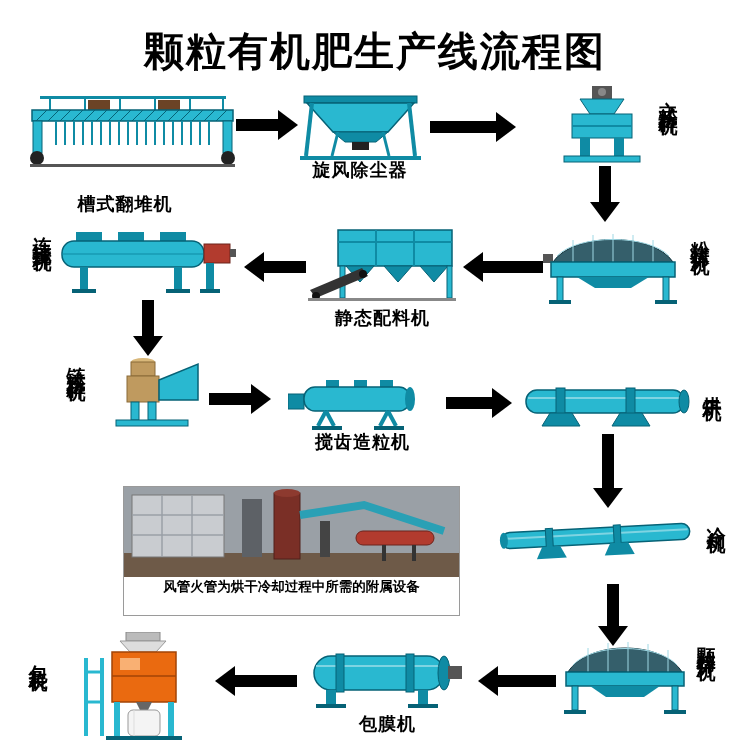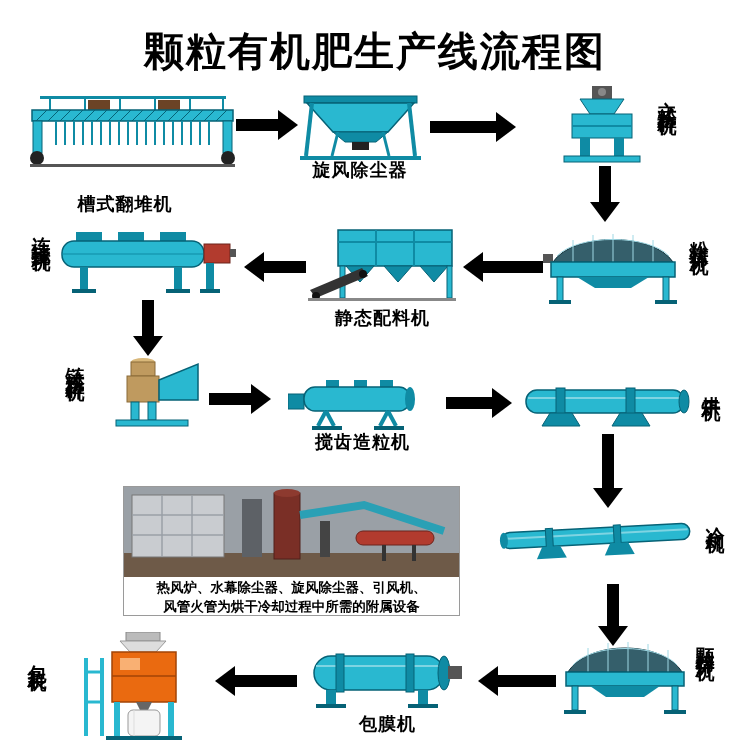--- a/index.html
+++ b/index.html
@@ -1,18 +1,18 @@
 <!DOCTYPE html>
 <html><head>
 <meta charset="utf-8">
 <style>
   html,body { margin:0; padding:0; background:#fff; }
   .stage {
     position:relative; width:750px; height:750px; background:#fff;
-    font-family:Liberation Sans, sans-serif; overflow:hidden;
+    font-family:Liberation Mono, monospace; overflow:hidden;
   }
   .title {
     position:absolute; top:24px; left:0; width:100%; text-align:center;
     font-size:40px; font-weight:900; letter-spacing:2px; color:#000;
   }
   .machine { position:absolute; }
   .arrow { position:absolute; }
   .hlabel {
     position:absolute; font-weight:bold; font-size:18px; color:#000;
     text-align:center; letter-spacing:1px;
@@ -263,21 +263,20 @@
       <path d="M8 28 H100 M8 48 H100 M38 8 V70 M68 8 V70" stroke="#9aa0a6" stroke-width="1.5" fill="none"></path>
       <rect x="118" y="12" width="20" height="58" fill="#5d6166"></rect>
       <rect x="150" y="6" width="26" height="66" fill="#7a2f26" stroke="#50201a"></rect>
       <ellipse cx="163" cy="6" rx="13" ry="4" fill="#8d3a2f"></ellipse>
       <path d="M176 28 L240 18 L320 44" stroke="#2aa0b5" stroke-width="8" fill="none"></path>
       <rect x="232" y="44" width="78" height="14" rx="7" fill="#b23b2e" stroke="#6d241c"></rect>
       <rect x="196" y="34" width="10" height="36" fill="#444"></rect>
       <path d="M260 58 L260 74 M290 58 L290 74" stroke="#333" stroke-width="4"></path>
     </svg>
     <div class="aux-caption">
-      <div>热风炉、水幕除尘器、旋风除尘器、引风机、</div>
       <div>风管火管为烘干冷却过程中所需的附属设备</div>
     </div>
   </div>
 
   <div class="arrow" style="left:596px;top:584px;">
     <svg width="34" height="62">
         <rect x="11" width="12" height="42" fill="#000"></rect>
         <polygon points="2,42 32,42 17,62" fill="#000"></polygon>
       </svg>
   </div>

